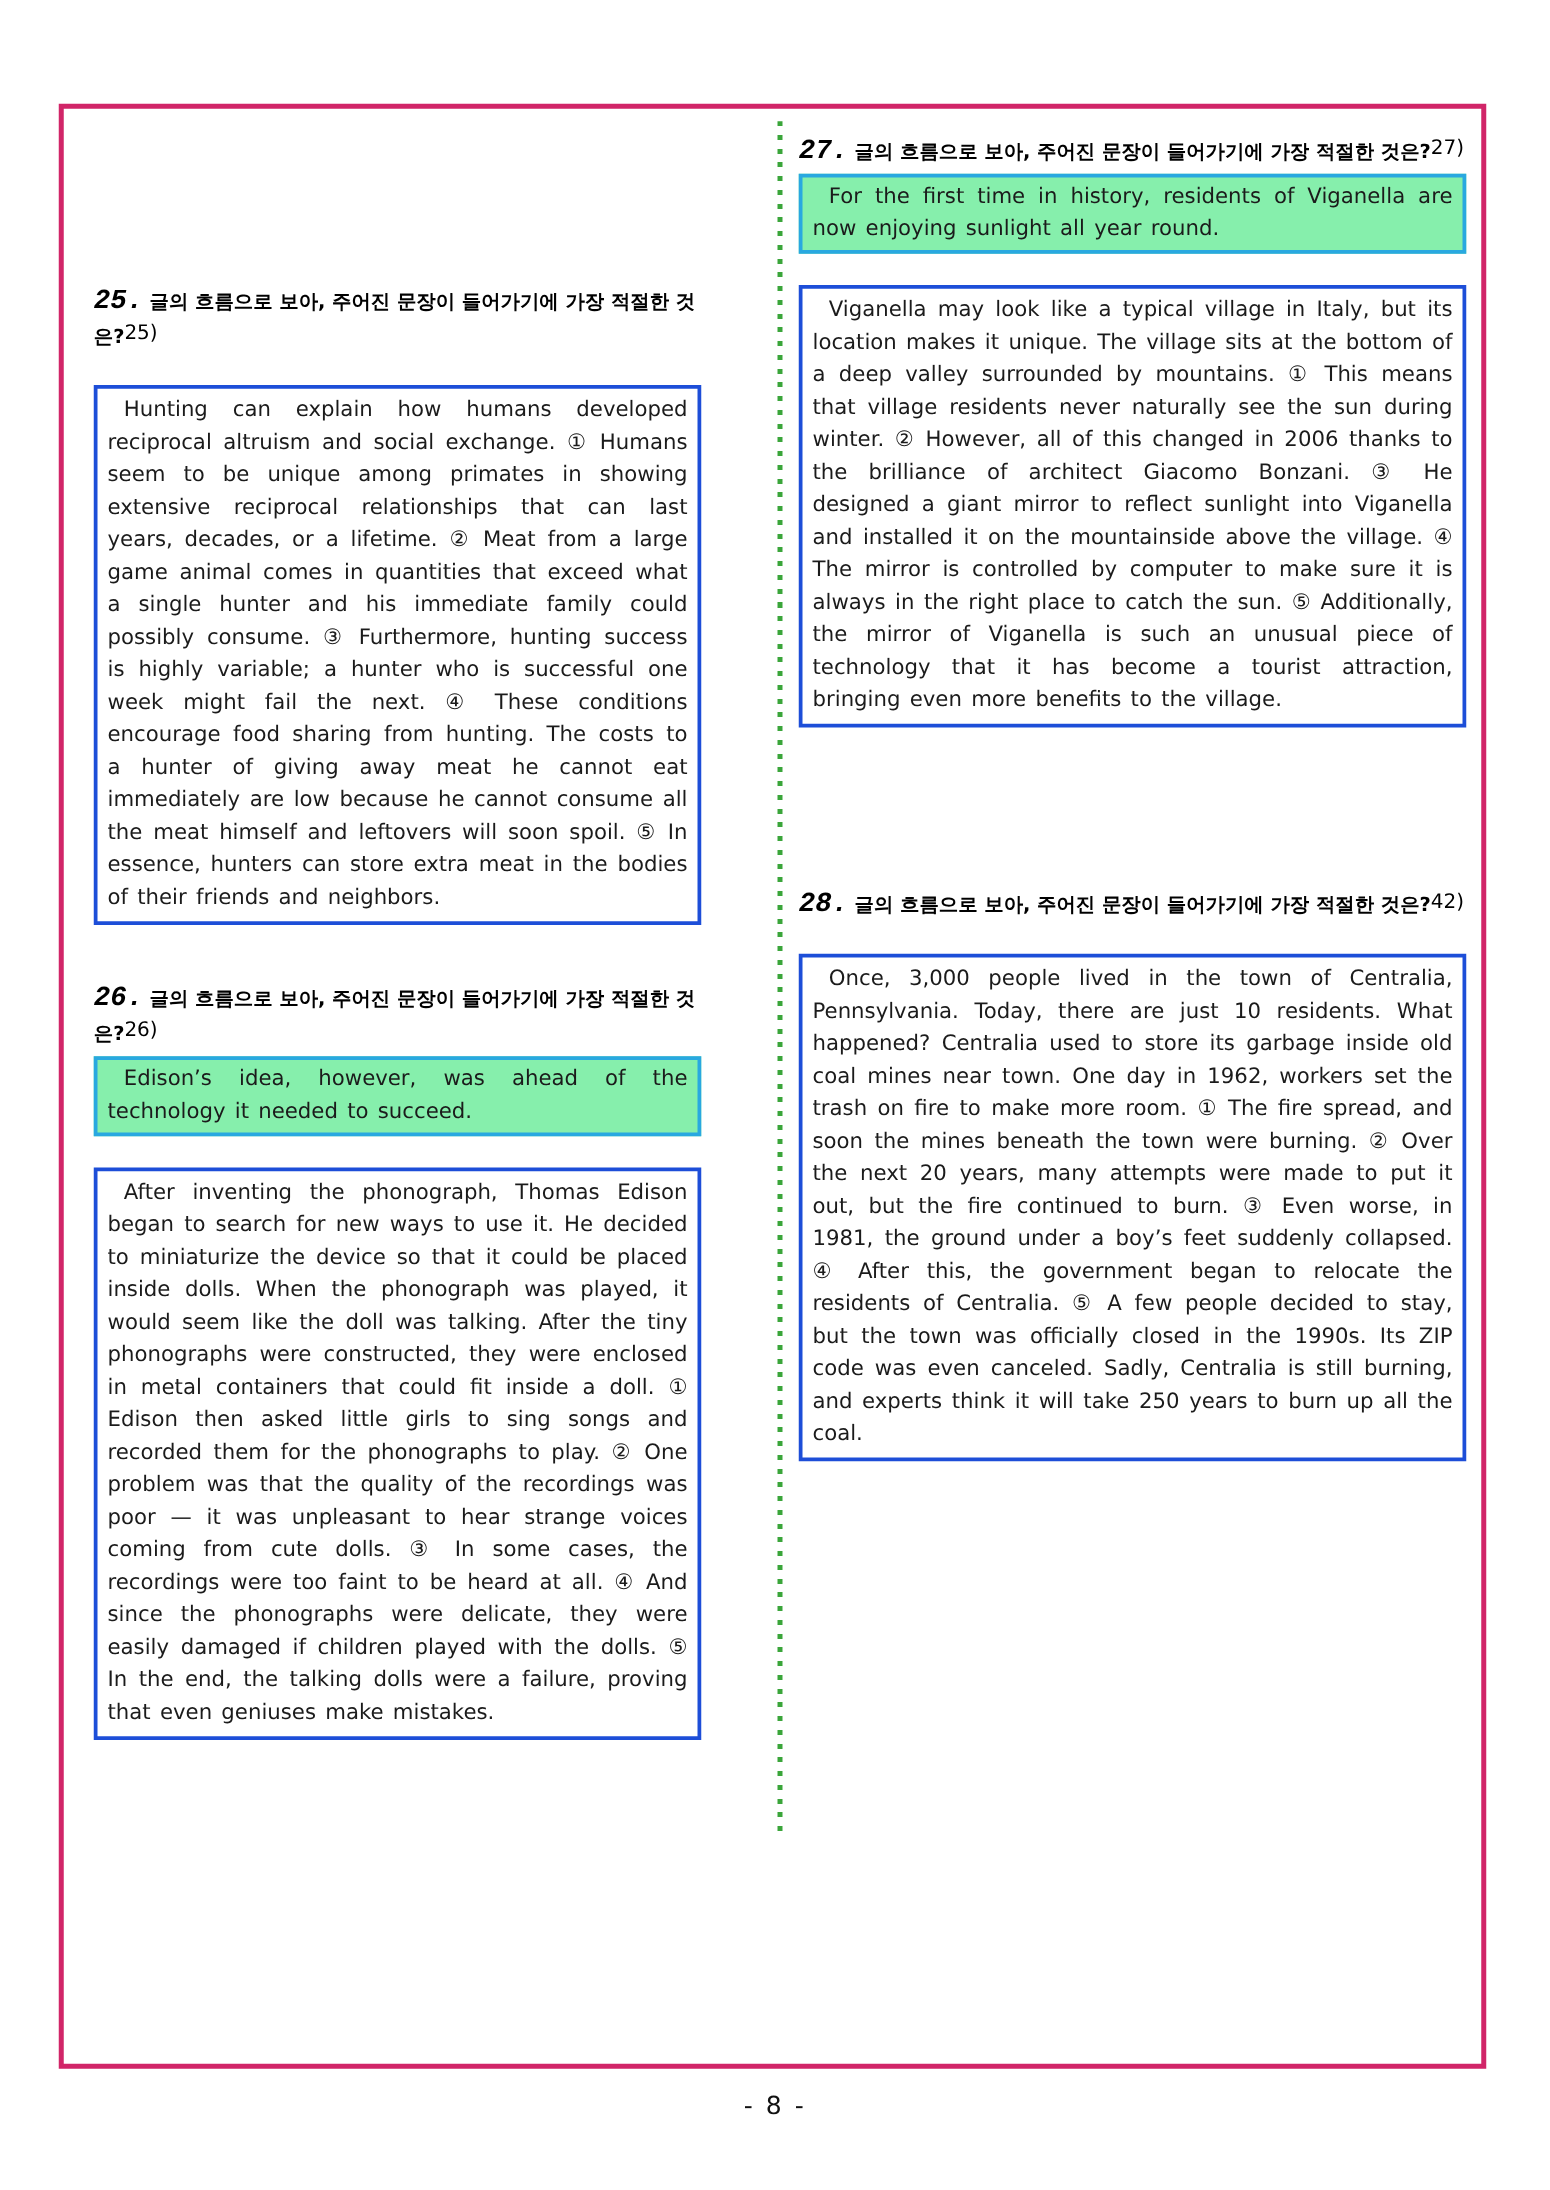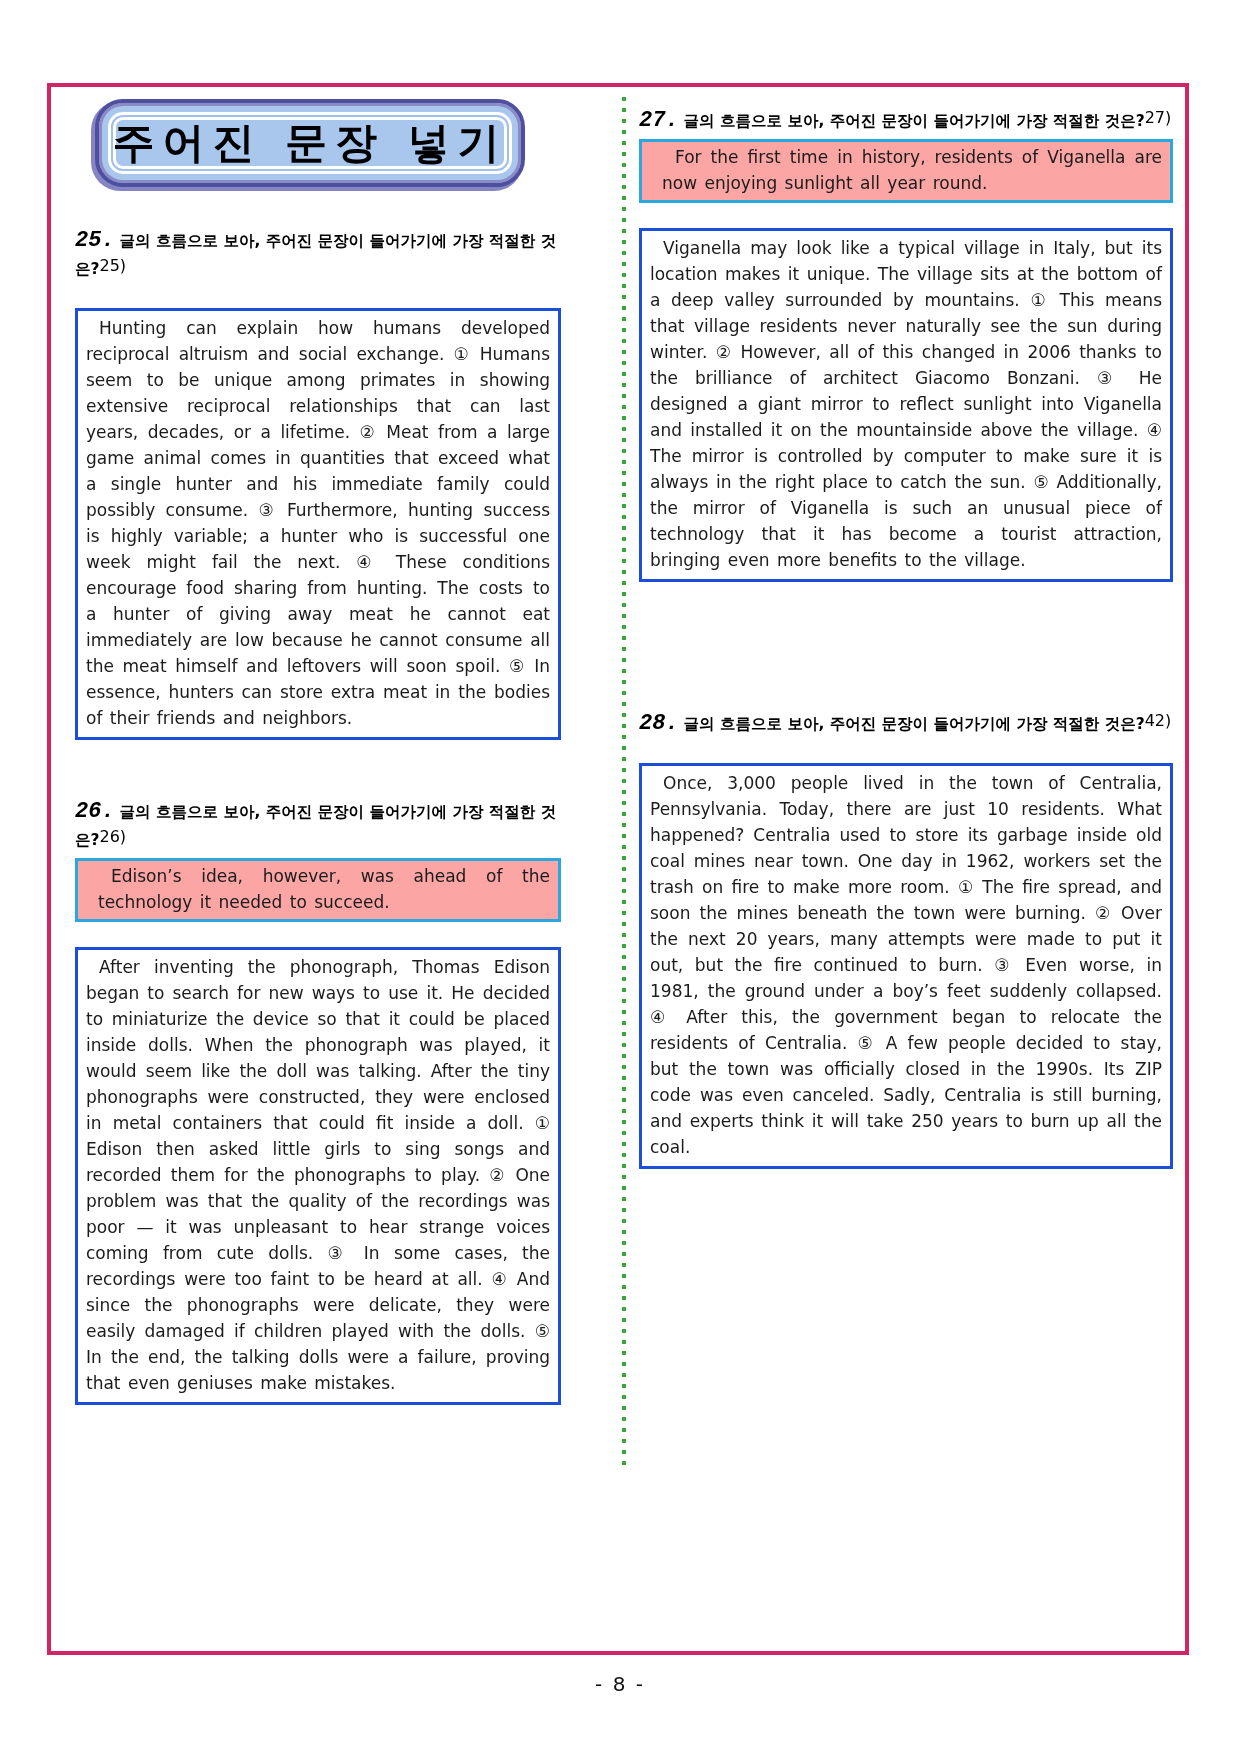--- a/index.html
+++ b/index.html
@@ -40,43 +40,40 @@
     background:repeating-linear-gradient(to bottom,#3aa53a 0 4px,transparent 4px 11px);
   }
 
   .q-header { font-size:15.5px; font-weight:700; color:#000; line-height:28px; }
   .q-num {
     font-family:Liberation Mono, monospace;
     font-style:italic; font-weight:700; font-size:22px; margin-right:5px;
   }
   .q-foot { font-size:16px; font-weight:400; vertical-align:top; position:relative; top:-3px; }
 
-  .sent-box { border:3px solid #29a8e0; padding:2px 8px 4px 20px; margin-top:4px; background:#fca5a5; }
+  .sent-box { border:3px solid #29a8e0; padding:2px 8px 4px 8px; margin-top:4px; background:#86efac; }
   .pass-box { border:3px solid #1d4ed8; padding:4px 8px 6px 8px; margin-top:25px; background:#fff; }
   .box-text {
     font-size:17px; line-height:26px; color:#1b1b1b;
     text-align:justify; text-indent:13px; word-spacing:2px;
   }
 
-  .q26 { margin-top:58px; }
+  .q26 { margin-top:45px; }
   .q28 { margin-top:128px; }
 
   .page-num {
     position:absolute; left:0; top:1672px; width:1240px;
     text-align:center; font-size:20px; color:#111; letter-spacing:2px;
   }
 </style>
 </head>
 <body>
 
 <div class="page-frame">
 
-  <div class="banner">
-    <span class="banner-text">주어진 문장 넣기</span>
-  </div>
 
   <div class="separator"></div>
 
   <div class="col col-left">
 
     <section>
       <h2 class="q-header"><span class="q-num">25.</span><span>글의 흐름으로 보아, 주어진 문장이 들어가기에 가장 적절한 것은?</span><sup class="q-foot">25)</sup></h2>
       <div class="pass-box">
         <p class="box-text">Hunting can explain how humans developed reciprocal altruism and social exchange. ① Humans seem to be unique among primates in showing extensive reciprocal relationships that can last years, decades, or a lifetime. ② Meat from a large game animal comes in quantities that exceed what a single hunter and his immediate family could possibly consume. ③ Furthermore, hunting success is highly variable; a hunter who is successful one week might fail the next. ④ These conditions encourage food sharing from hunting. The costs to a hunter of giving away meat he cannot eat immediately are low because he cannot consume all the meat himself and leftovers will soon spoil. ⑤ In essence, hunters can store extra meat in the bodies of their friends and neighbors.</p>
       </div>

